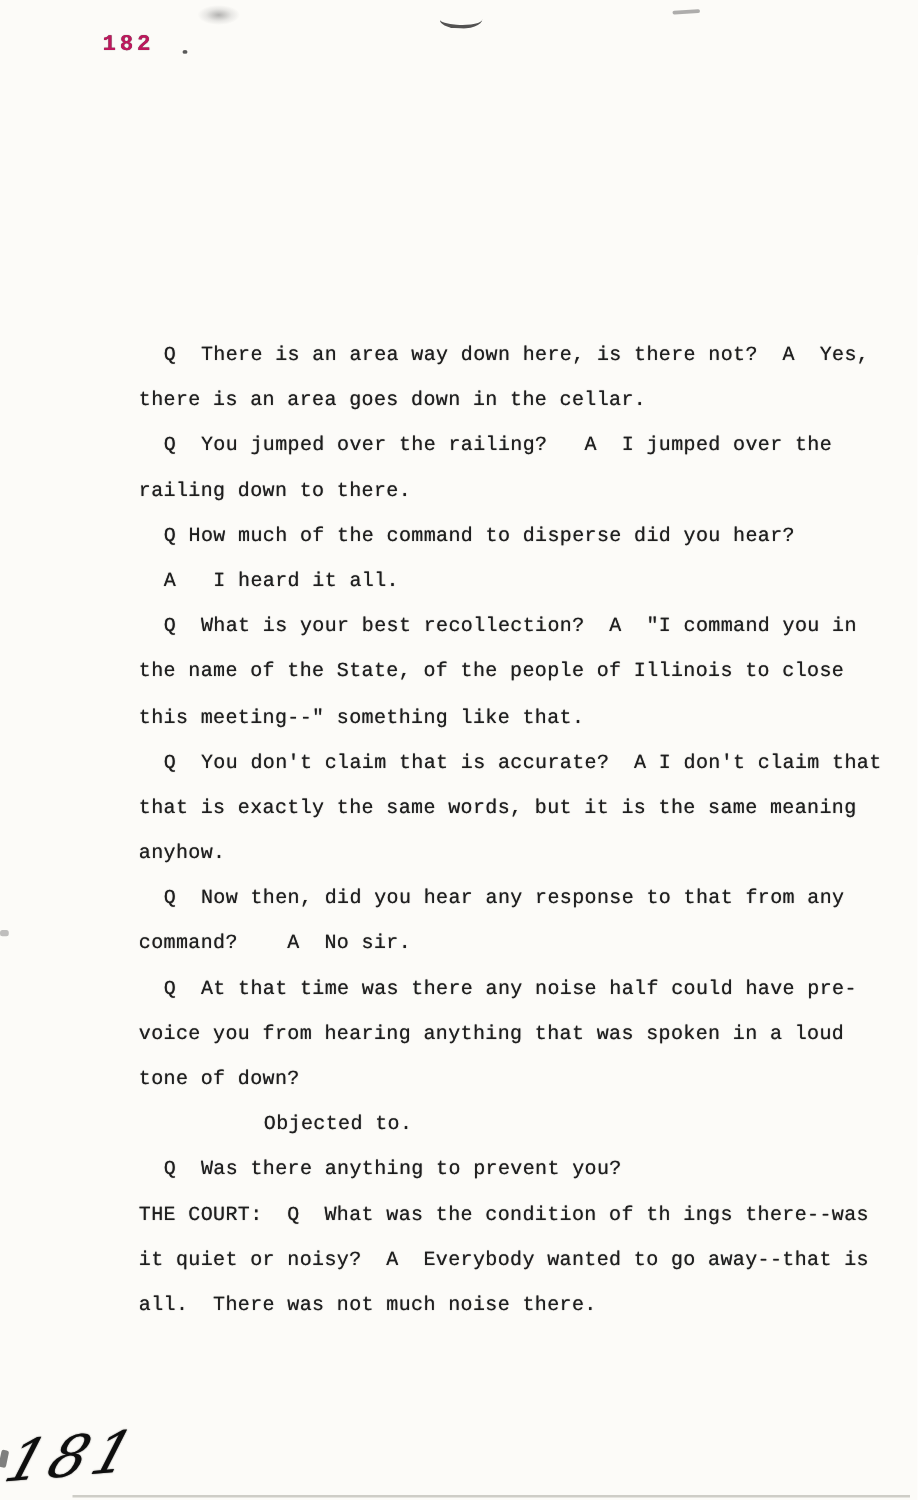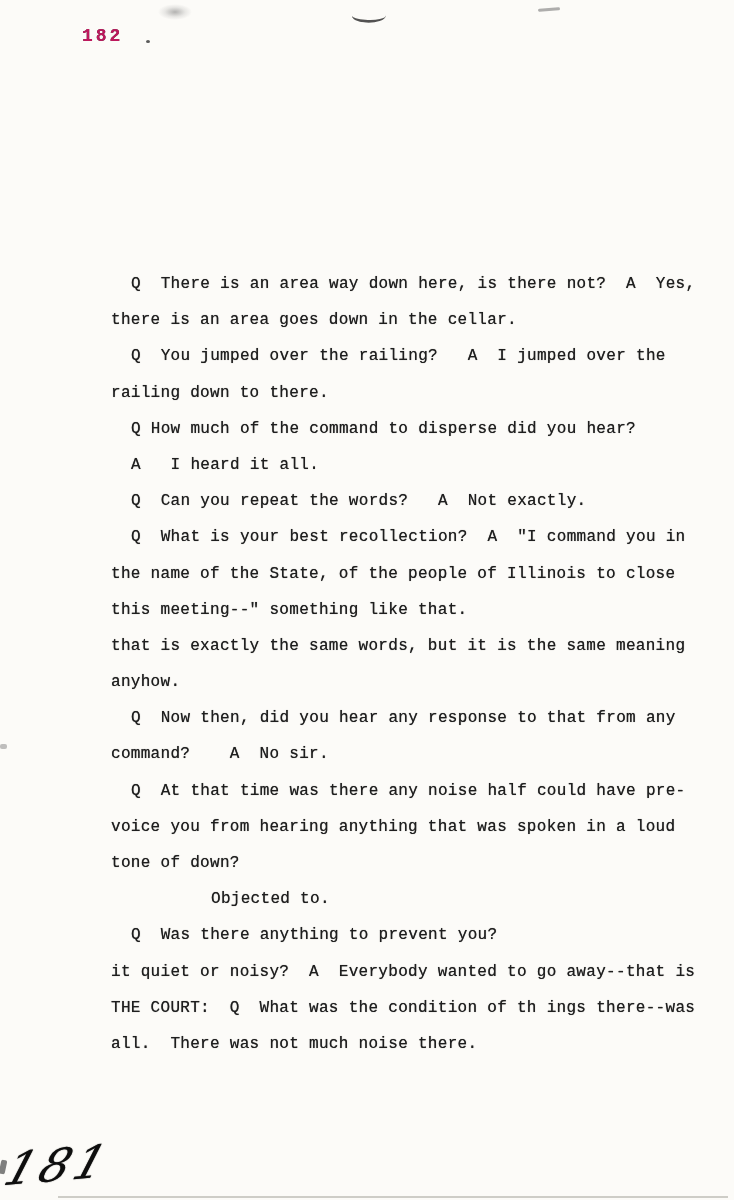--- a/index.html
+++ b/index.html
@@ -119,33 +119,33 @@
   <div class="smudge edge-mark-bottom-left"></div>
   <div class="smudge bottom-scan-line"></div>
 
   <div class="typed-block" id="typed-block">
       <div class="typed-line ind-q">Q  There is an area way down here, is there not?  A  Yes,</div>
       <div class="typed-line ind-none">there is an area goes down in the cellar.</div>
       <div class="typed-line ind-q">Q  You jumped over the railing?   A  I jumped over the</div>
       <div class="typed-line ind-none">railing down to there.</div>
       <div class="typed-line ind-q">Q How much of the command to disperse did you hear?</div>
       <div class="typed-line ind-q">A   I heard it all.</div>
-      <div class="typed-line ind-q">Q  Can you repeat the words?   A  Not exactly.</div>
       <div class="typed-line ind-q">Q  What is your best recollection?  A  "I command you in</div>
       <div class="typed-line ind-none">the name of the State, of the people of Illinois to close</div>
       <div class="typed-line ind-none">this meeting--" something like that.</div>
+      <div class="typed-line ind-q">Q  You don't claim that is accurate?  A I don't claim that</div>
       <div class="typed-line ind-none">that is exactly the same words, but it is the same meaning</div>
       <div class="typed-line ind-none">anyhow.</div>
       <div class="typed-line ind-q">Q  Now then, did you hear any response to that from any</div>
       <div class="typed-line ind-none">command?    A  No sir.</div>
       <div class="typed-line ind-q">Q  At that time was there any noise half could have pre-</div>
       <div class="typed-line ind-none">voice you from hearing anything that was spoken in a loud</div>
       <div class="typed-line ind-none">tone of down?</div>
       <div class="typed-line ind-obj">Objected to.</div>
       <div class="typed-line ind-q">Q  Was there anything to prevent you?</div>
+      <div class="typed-line ind-none">THE COURT:  Q  What was the condition of th ings there--was</div>
       <div class="typed-line ind-none">it quiet or noisy?  A  Everybody wanted to go away--that is</div>
-      <div class="typed-line ind-none">THE COURT:  Q  What was the condition of th ings there--was</div>
       <div class="typed-line ind-none">all.  There was not much noise there.</div>
     </div>
 
   <div class="handwritten-number">181</div>
 
 </div>
 
 </body></html>

